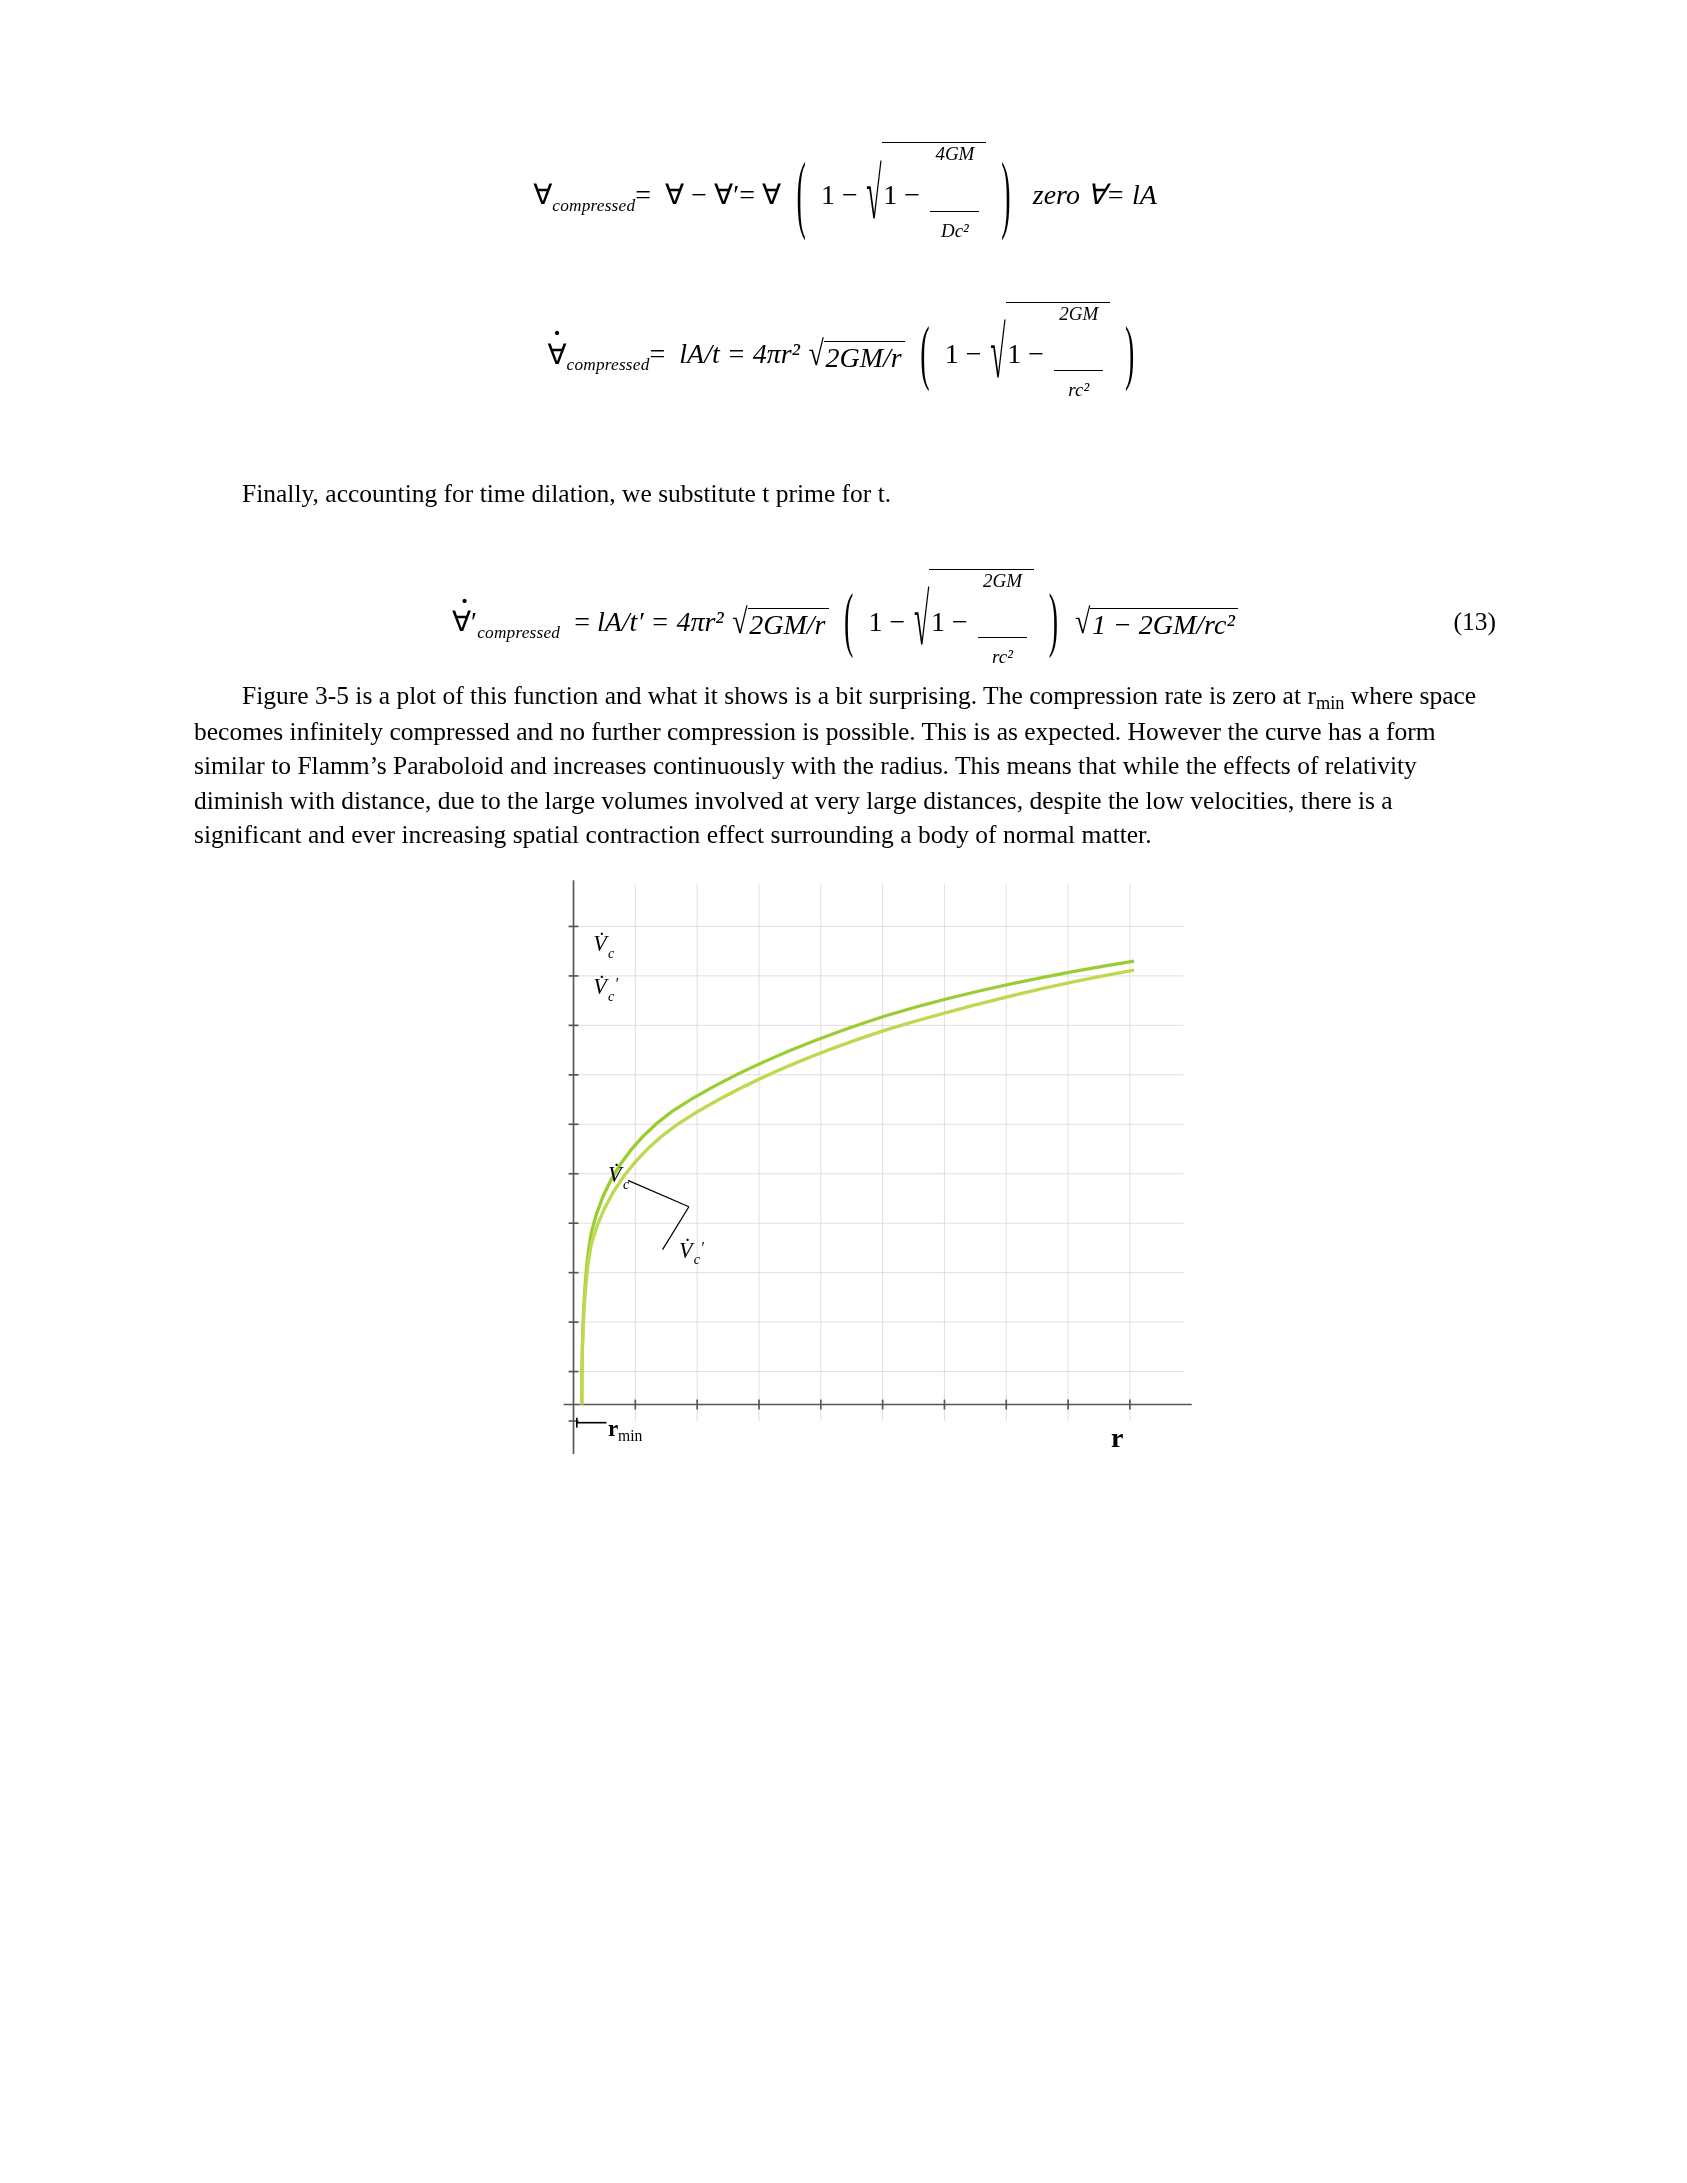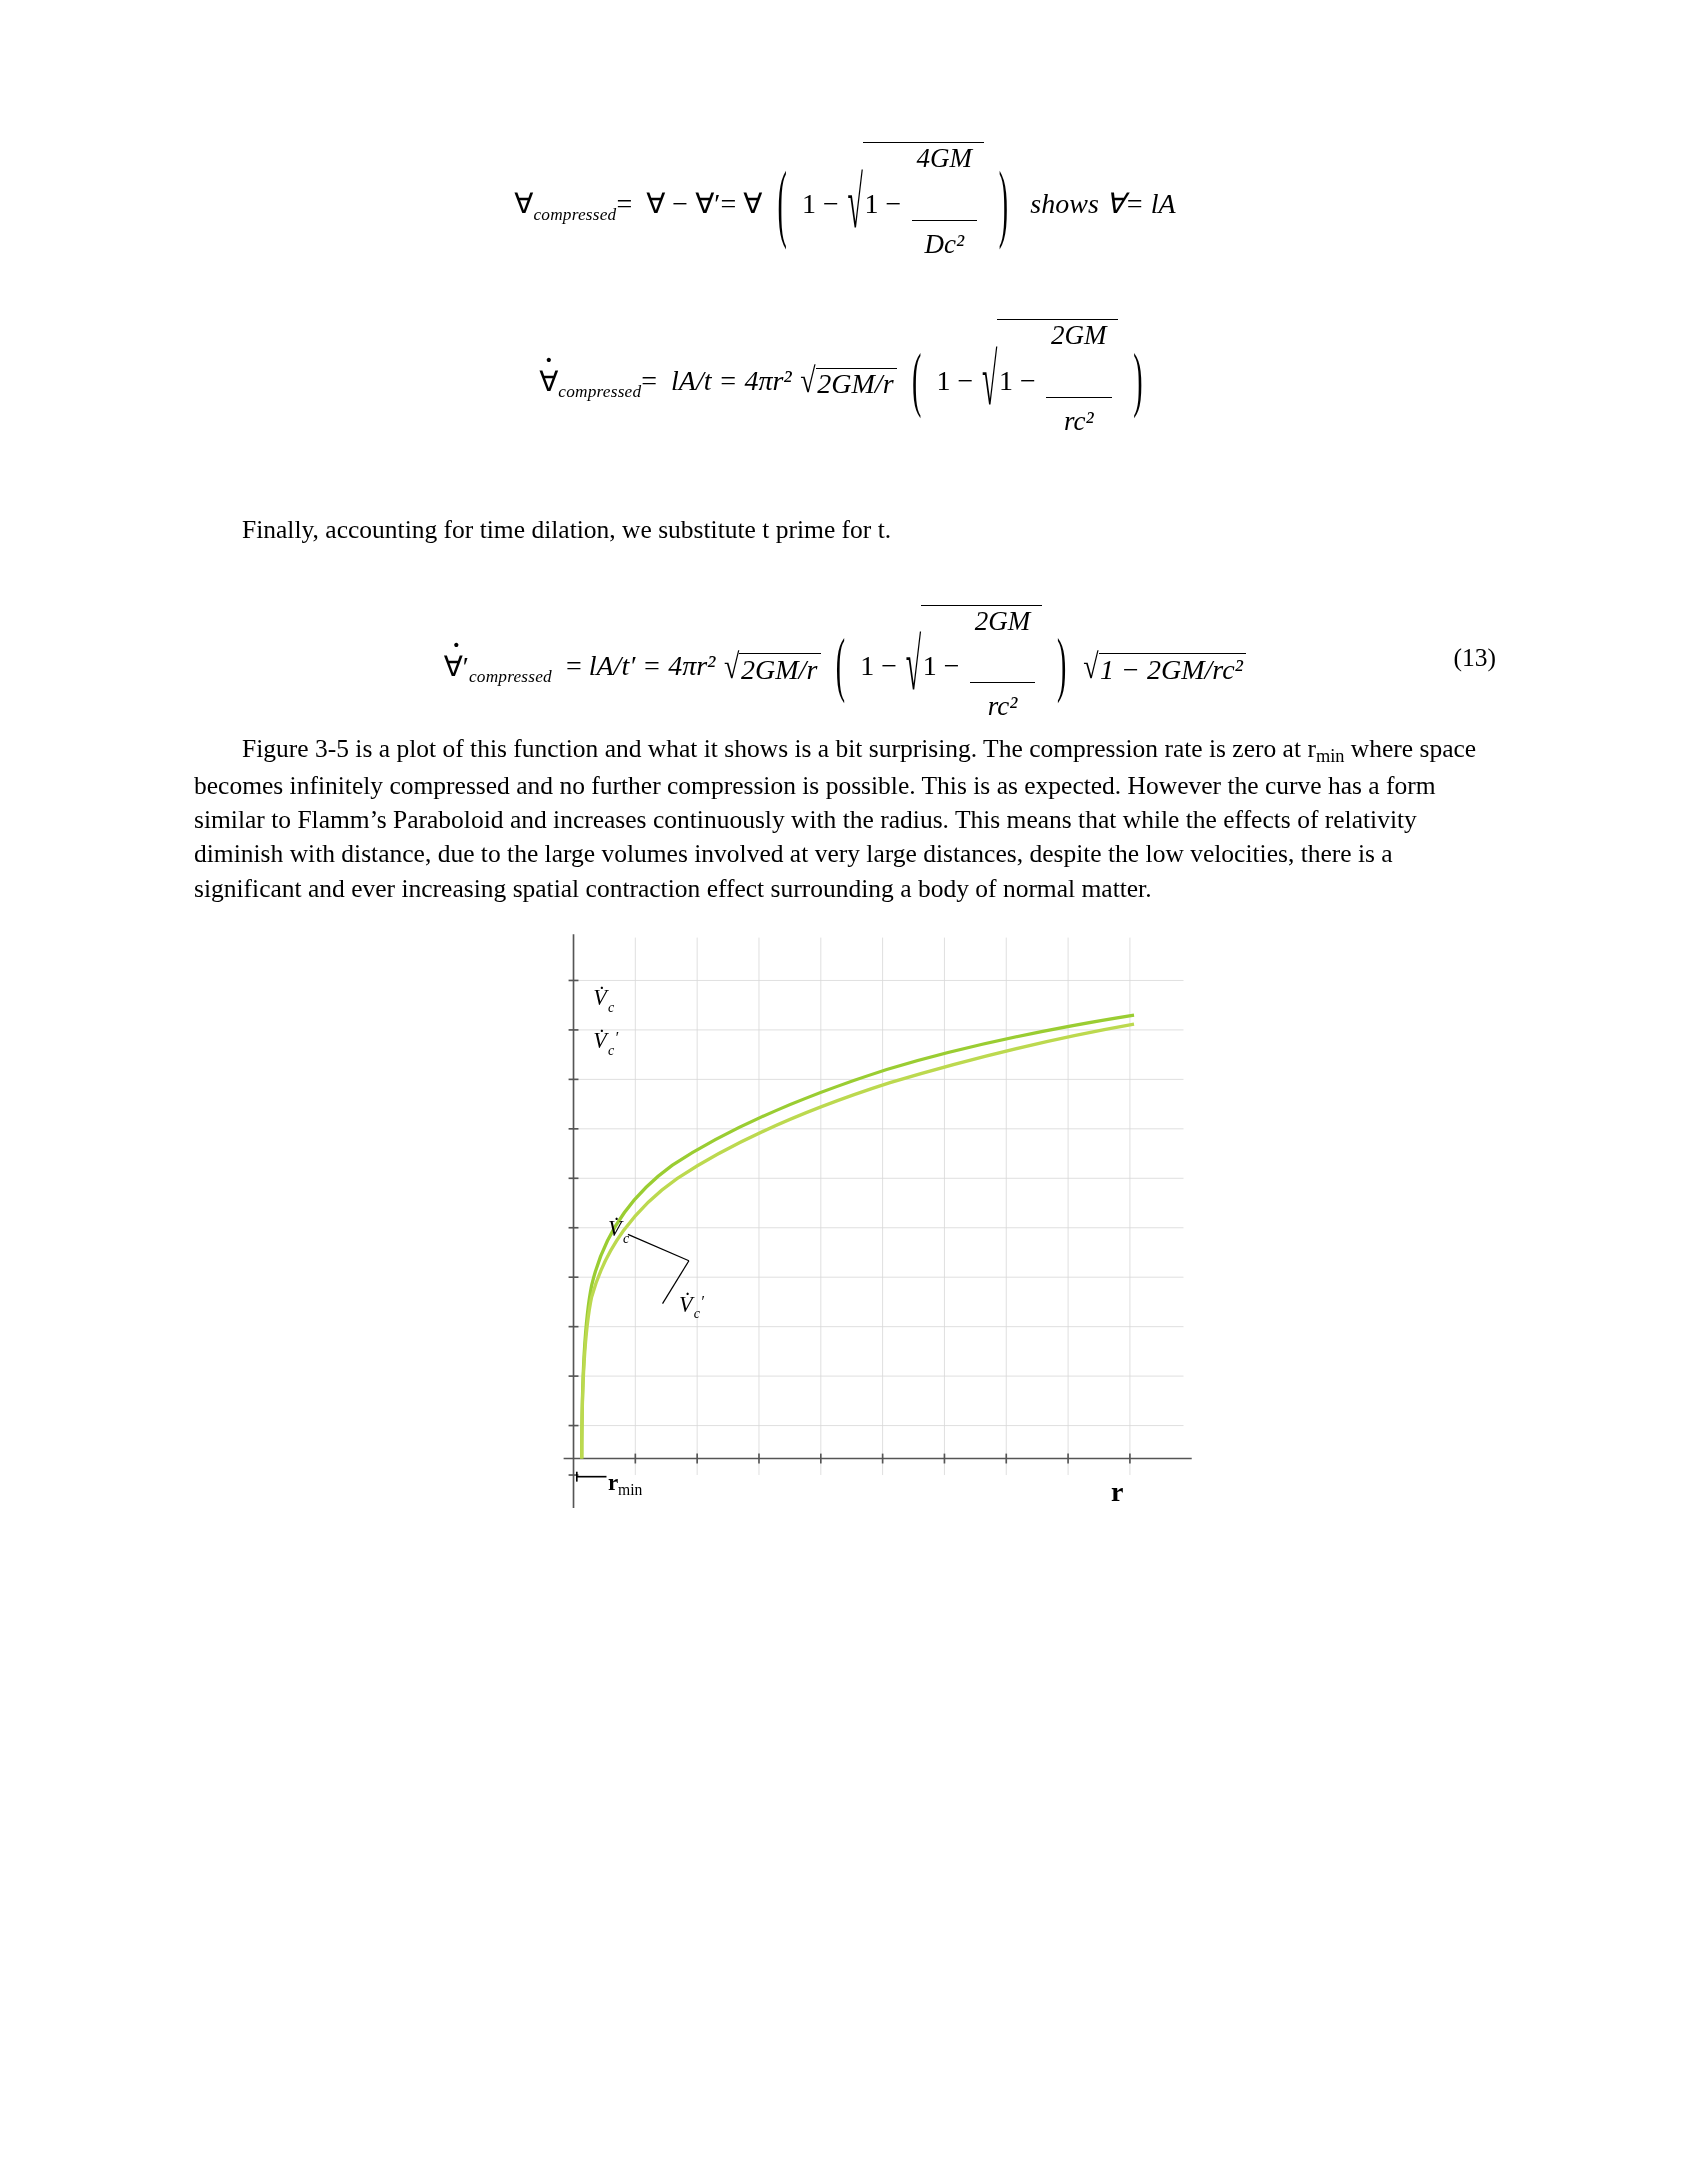--- a/index.html
+++ b/index.html
@@ -48,21 +48,21 @@
   .sub {
     font-size: 17.3px;
     font-style: italic;
     vertical-align: -0.35em;
     letter-spacing: 0.2px;
   }
   .frac {
     display: inline-block;
     vertical-align: middle;
     text-align: center;
-    font-size: 27px;
+    font-size: 19px;
     line-height: 1.12;
     margin: 0 3.3px;
     position: relative;
     top: -1.6px;
   }
   .frac .num { display: block; padding: 0 5px; }
   .frac .den { display: block; border-top: 1.6px solid #000; padding: 8px 5px; margin-top: 46px; }
   .paren {
     display: inline-block;
     font-size: 28px;
@@ -165,21 +165,21 @@
       <span class="up">∀</span><span class="sub">compressed</span><span class="up">=</span>
       &nbsp;<span class="up">∀</span> <span class="up">−</span> <span class="up">∀′</span><span class="up">=</span> <span class="up">∀</span>
       <span class="paren">(</span>
       <span class="up">1</span> <span class="up">−</span>
       <span class="rad"><span class="radsym tall">√</span><span class="radbody"><span class="up">1</span> <span class="up">−</span>
         <span class="frac">
           <span class="num">4GM</span>
           <span class="den">Dc²</span>
         </span></span></span>
       <span class="paren">)</span>
-      &nbsp;<span>shows ∀= lA</span>
+      &nbsp;<span>zero ∀= lA</span>
     </span>
   </div>
 
 
   <div class="eq-block" style="margin-top:51px;">
     <span class="eq">
       <span class="vdot up">∀</span><span class="sub">compressed</span><span class="up">=</span>
       &nbsp;<span>lA/t = 4πr²</span>
       <span class="rad"><span class="radsym short">√</span><span class="radbody"><span>2GM/r</span></span></span>
       <span class="paren small">(</span>

